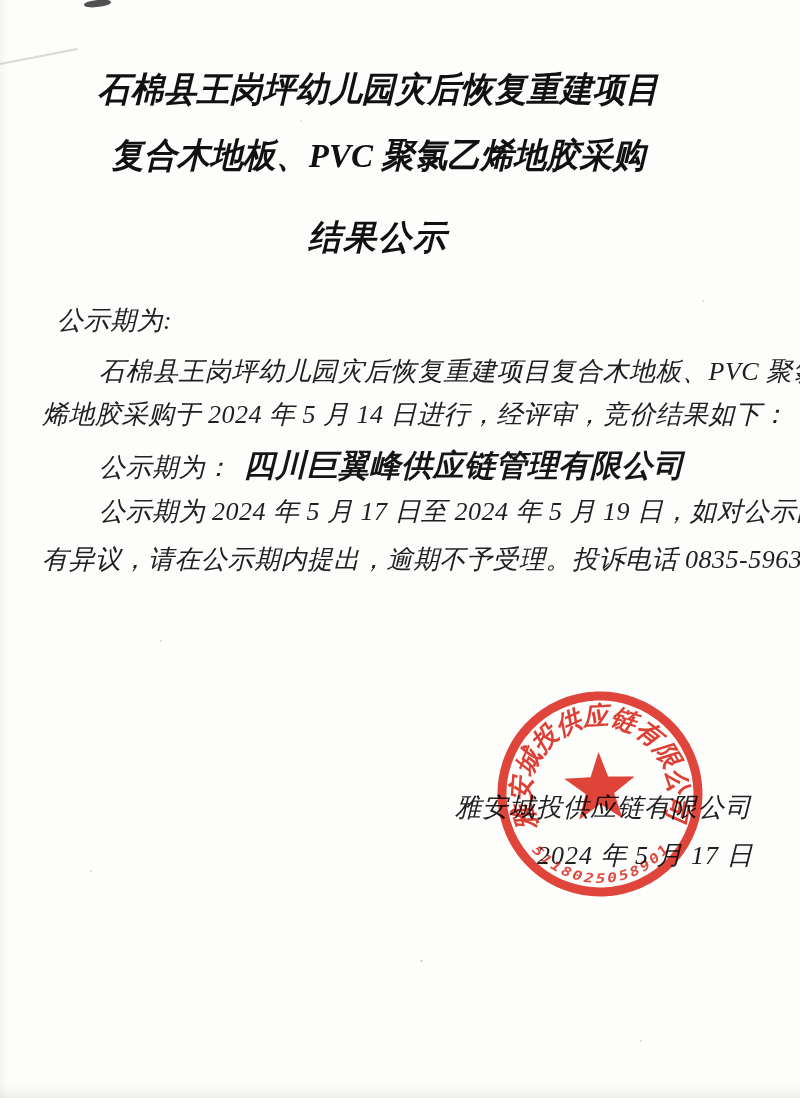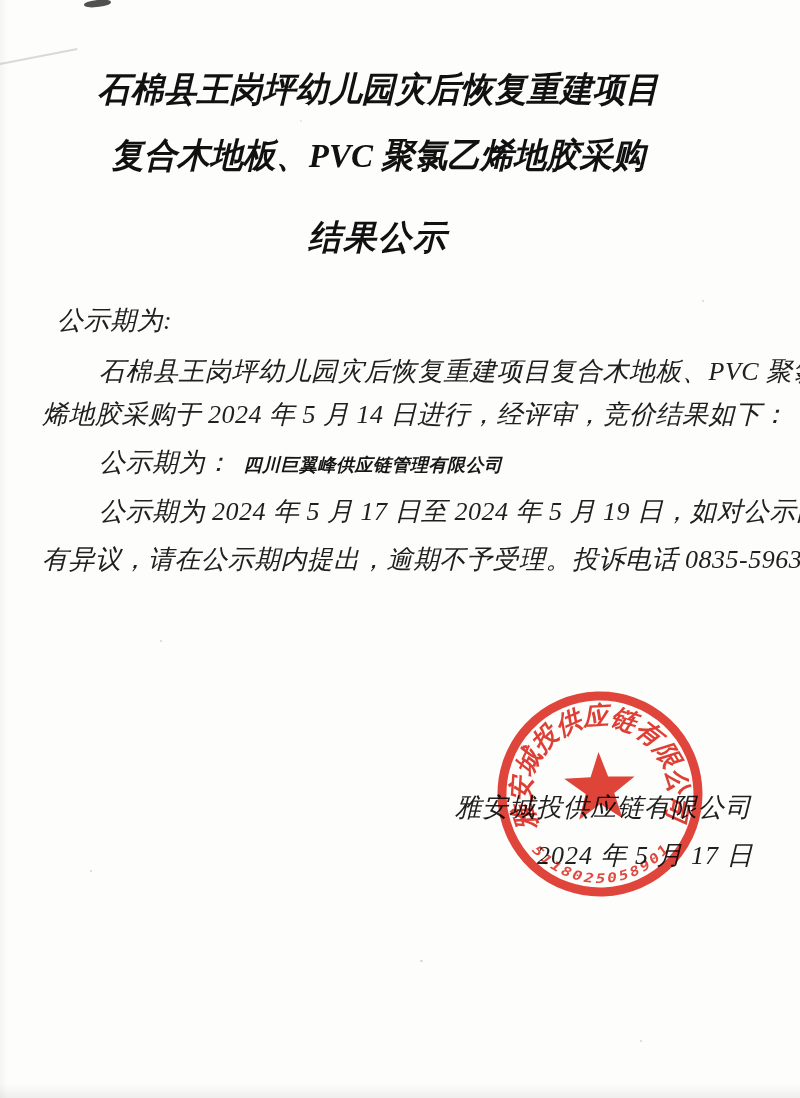--- a/index.html
+++ b/index.html
@@ -29,21 +29,21 @@
   .body-line {
     position: absolute; font-size: 26px; line-height: 1.15;
     letter-spacing: 0.5px; color: #202020; white-space: nowrap;
   }
   .salutation { left: 57px; top: 306px; }
   .p1l1 { left: 99px;  top: 357px; }
   .p1l2 { left: 42px;  top: 400px; }
   .winner { left: 99px; top: 448px; }
   .winner-name {
     font-family: "Liberation Sans", "DejaVu Sans", sans-serif;
-    font-weight: 700; margin-left: 12px; font-size: 18px;
+    font-weight: 700; margin-left: 12px; font-size: 31px;
     color: #161616;
     margin-top: 48px;
   }
   .p2l1 { left: 99px; top: 497px; }
   .p2l2 { left: 42px; top: 545px; }
 
   
   .sig-company { left: 455px; top: 793px; z-index: 1; letter-spacing: 1px; }
   .sig-date    { left: 537px; top: 841px; z-index: 1; letter-spacing: 1px; }
 

